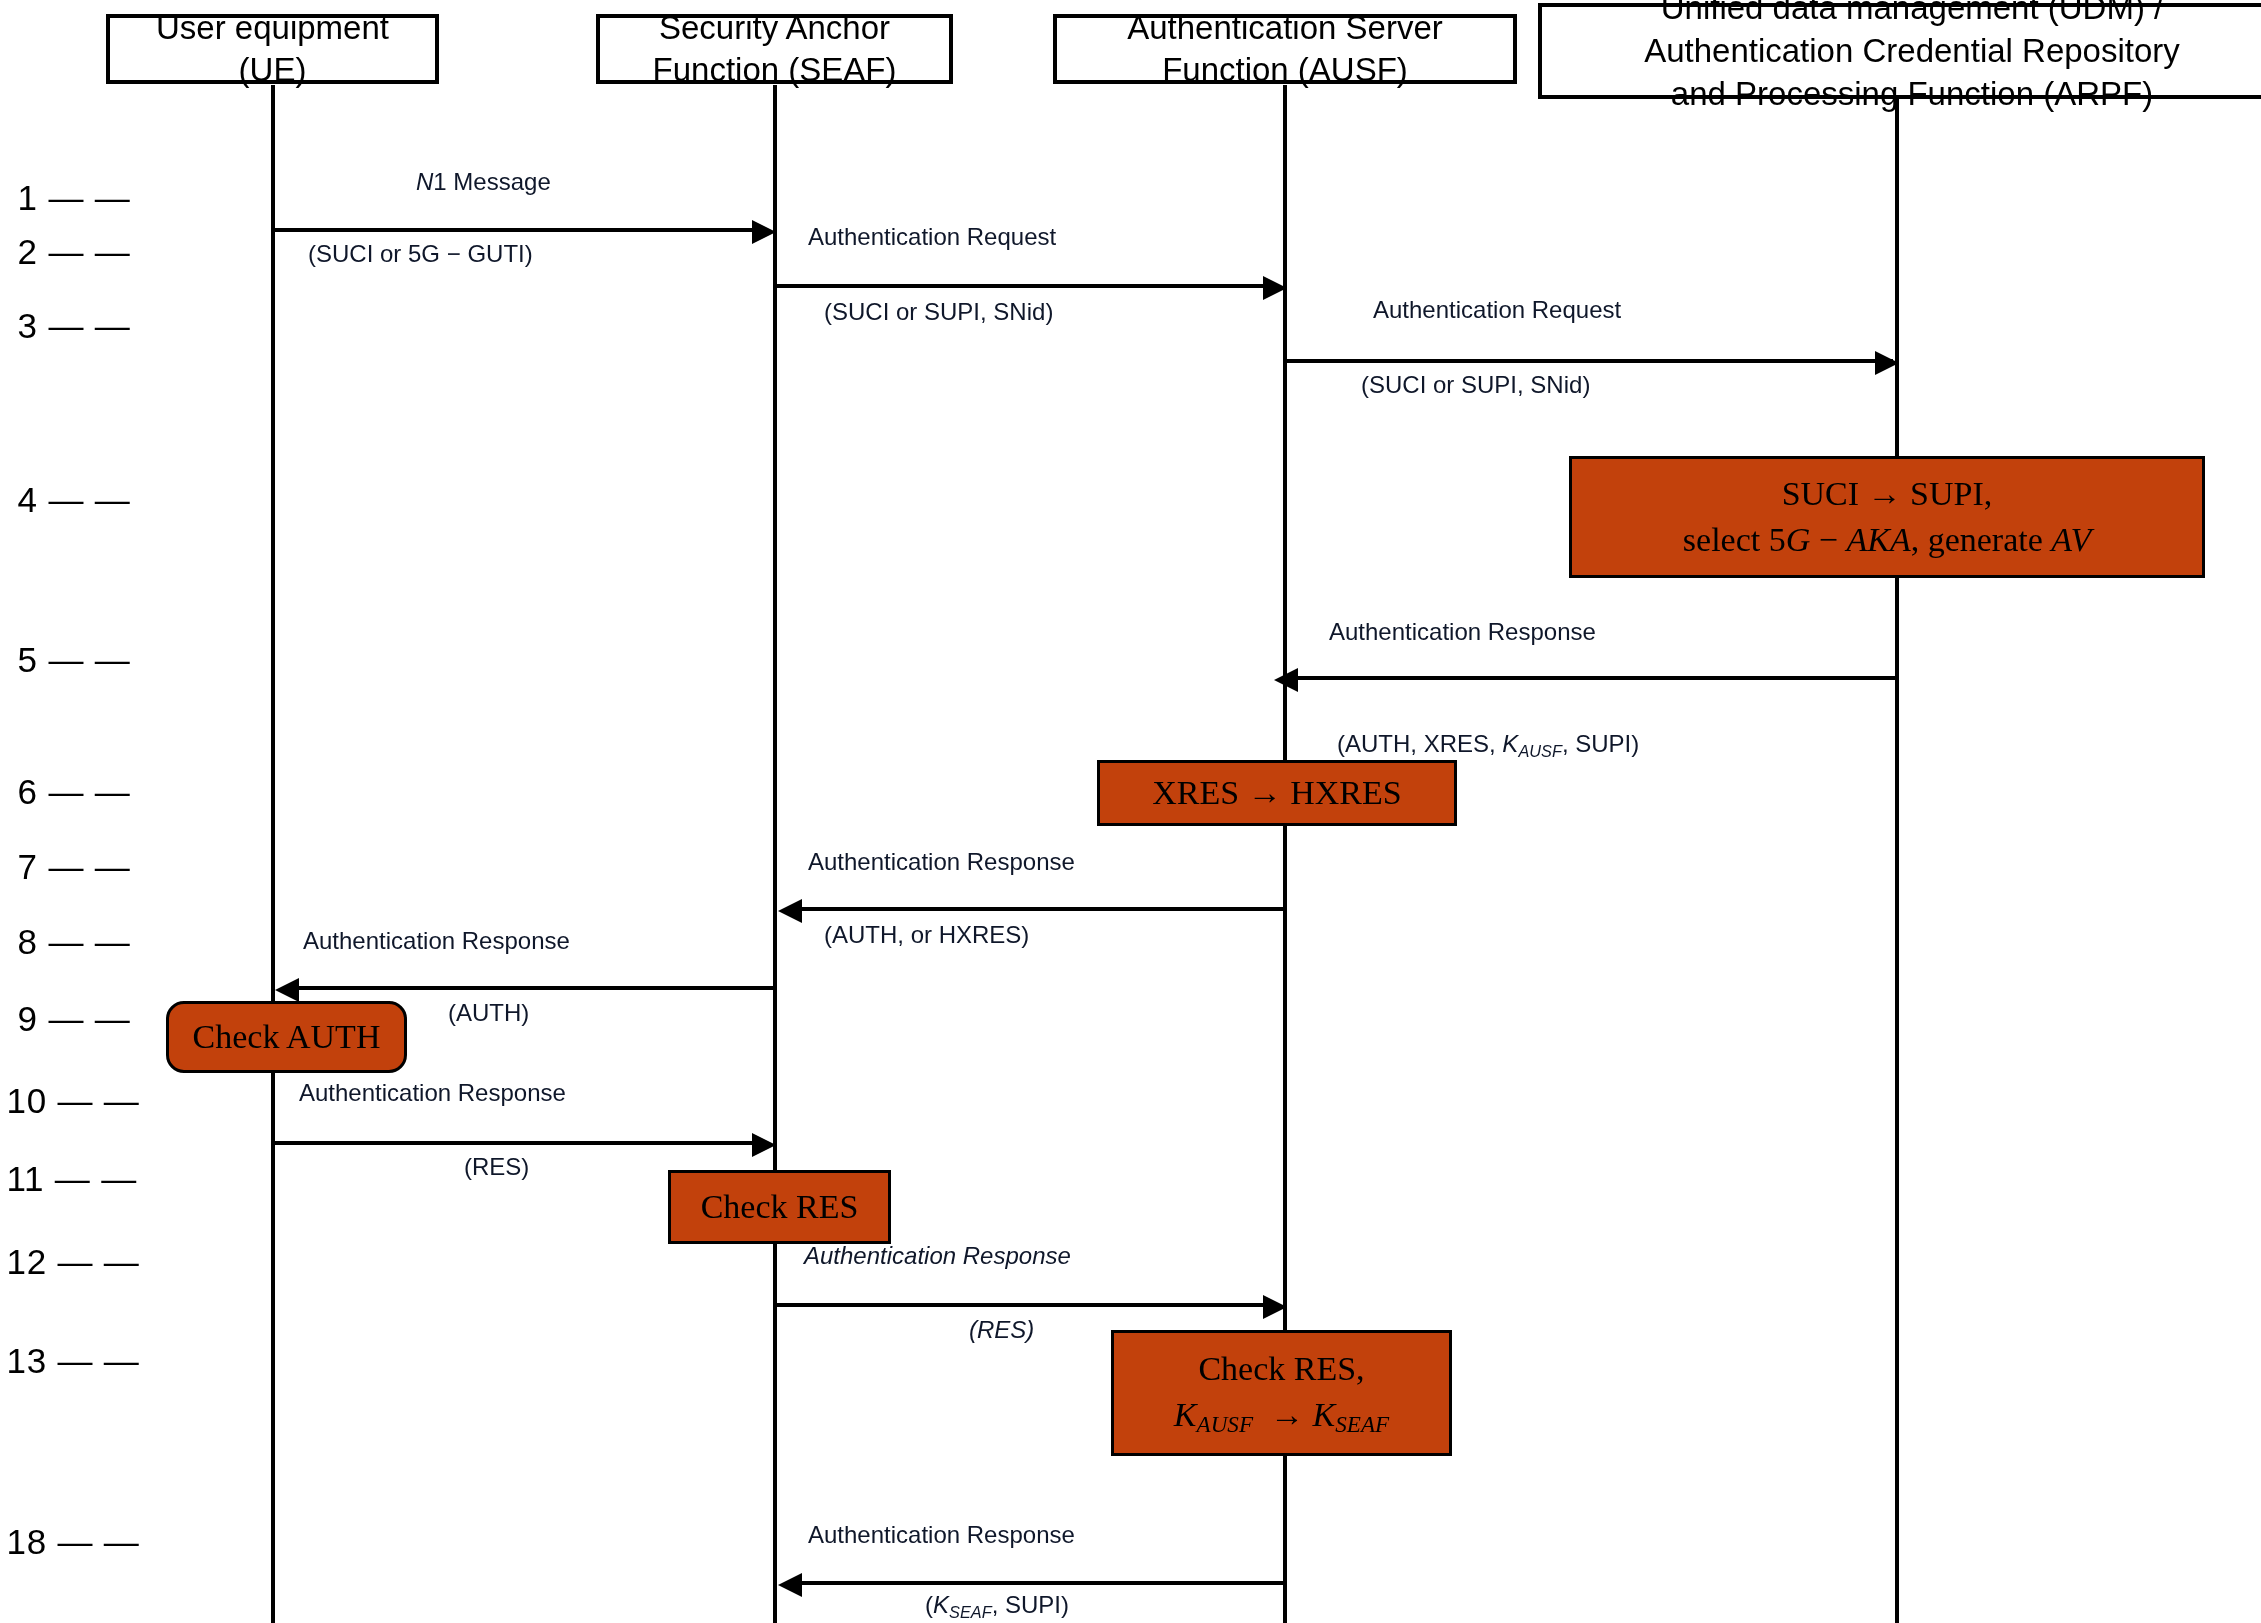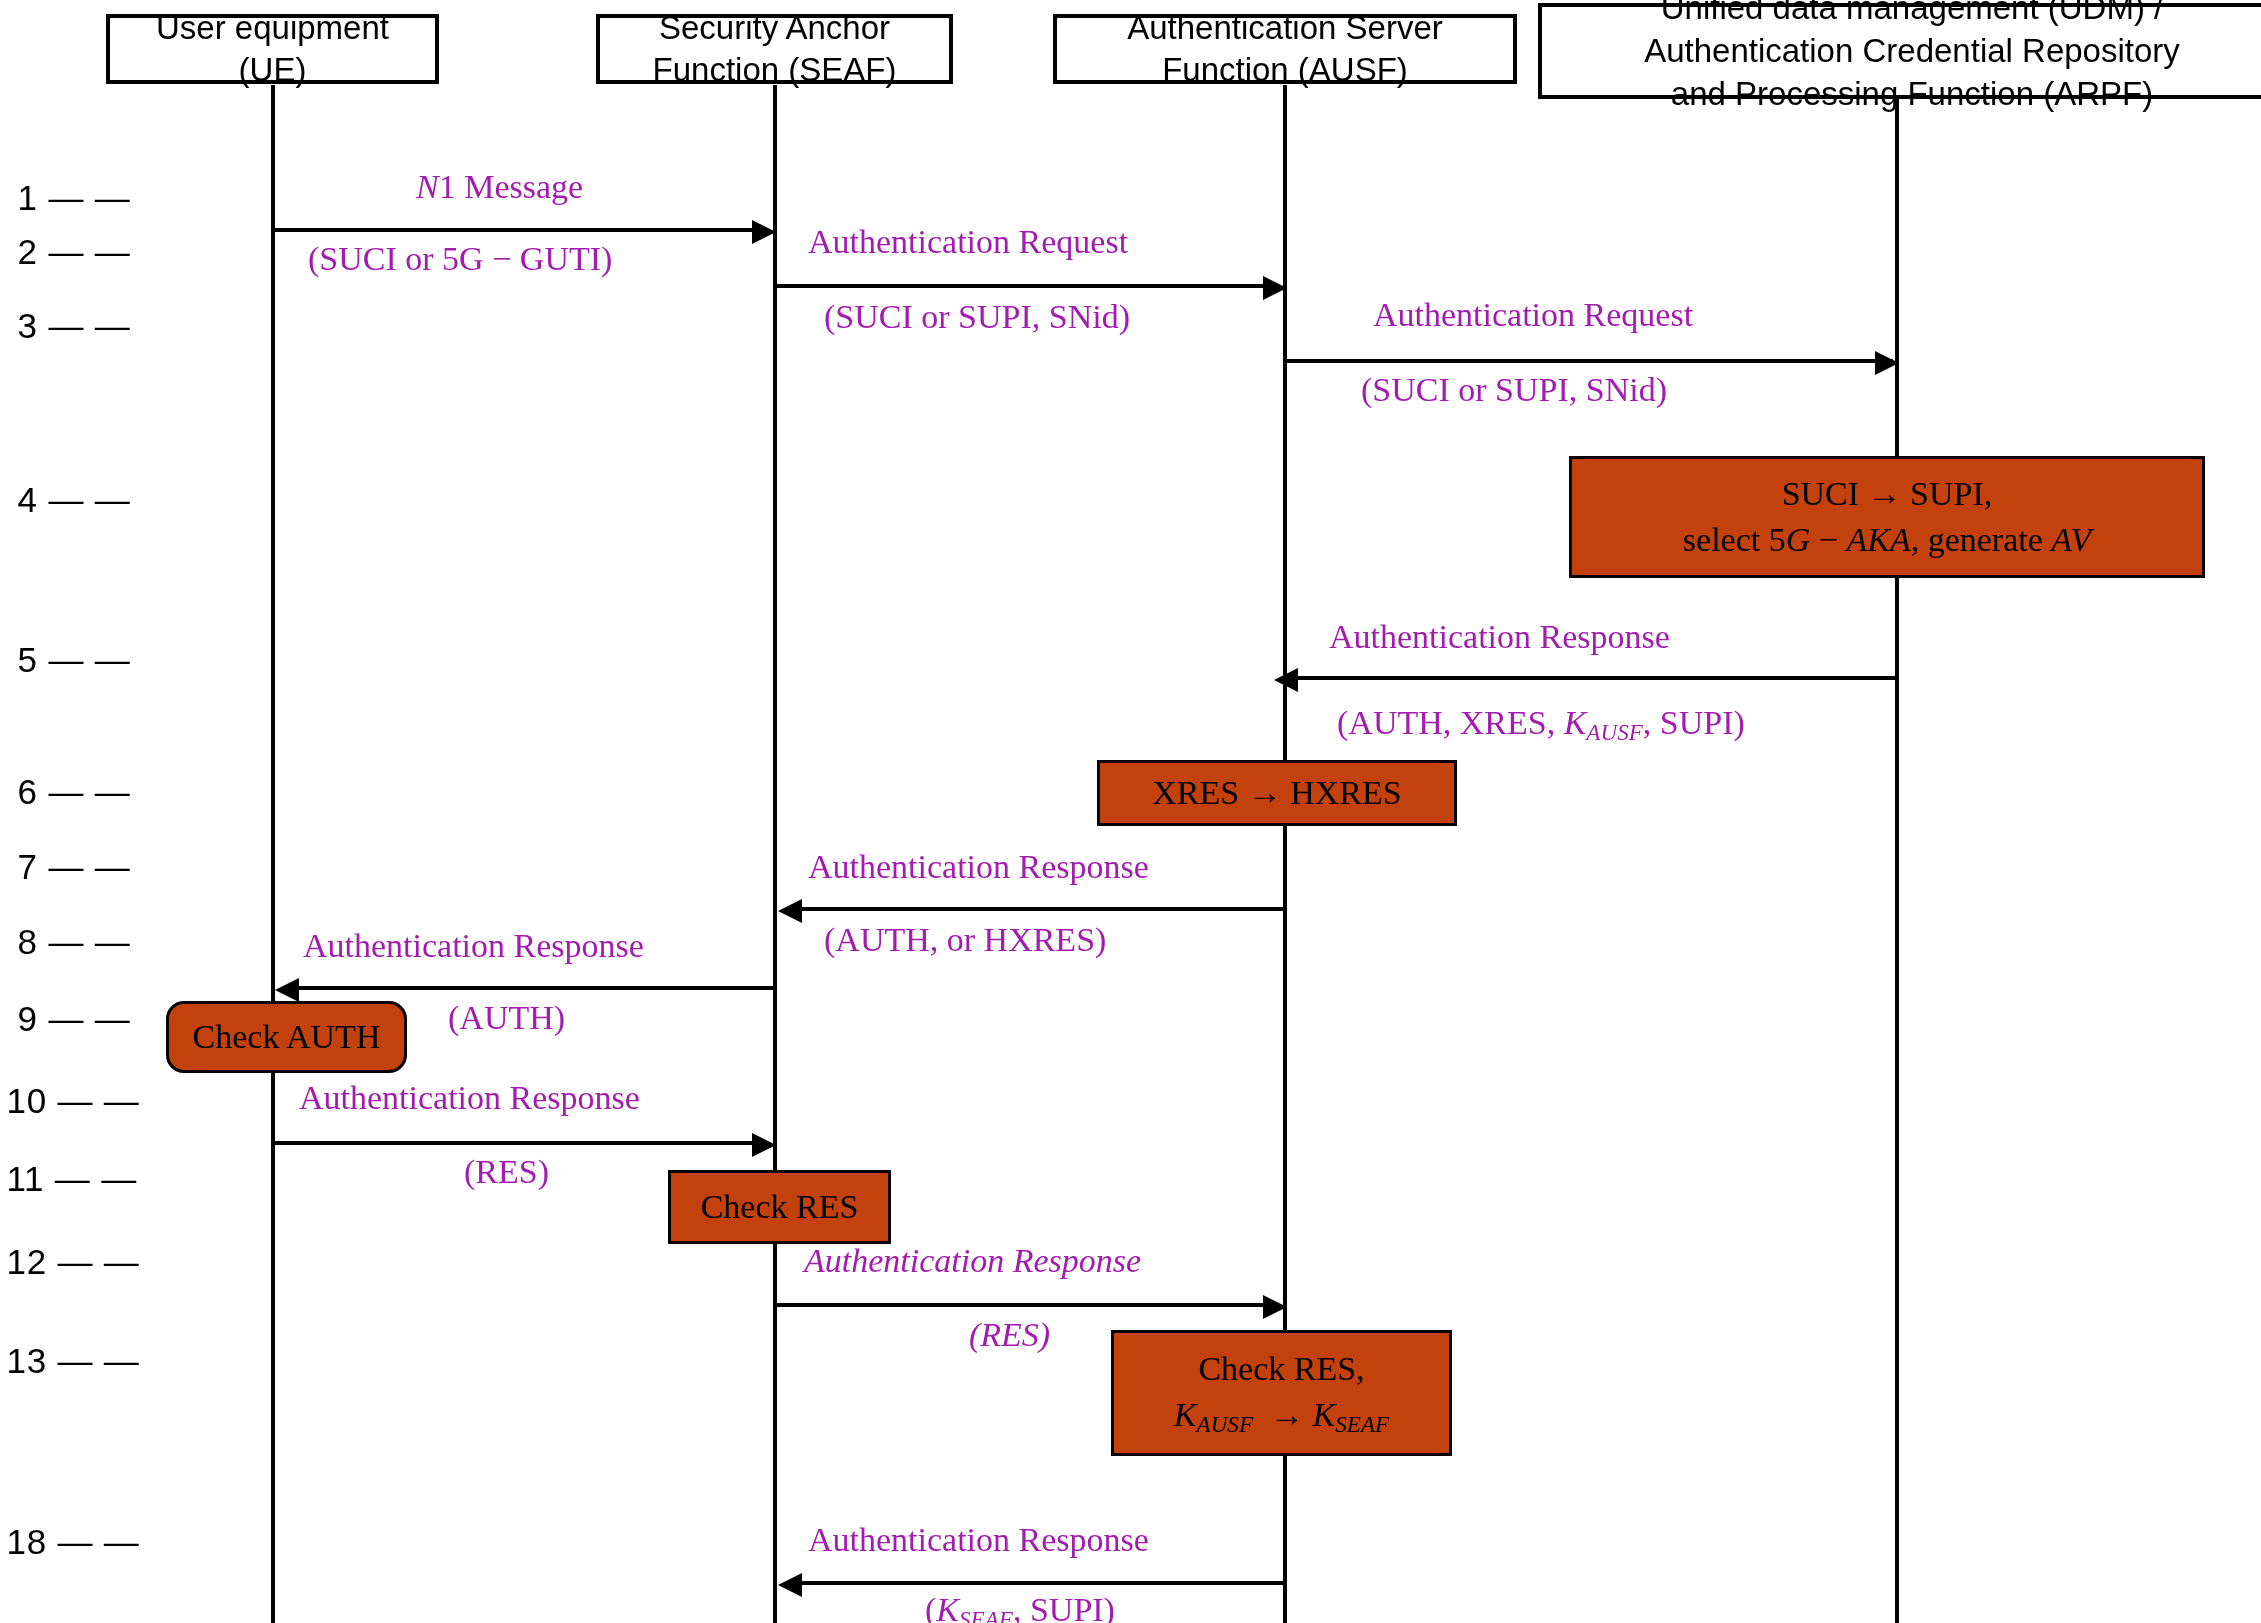--- a/index.html
+++ b/index.html
@@ -73,23 +73,23 @@
     height: 0;
     border-top: 12px solid transparent;
     border-bottom: 12px solid transparent;
     z-index: 4;
   }
   .arrow-right { border-left: 24px solid #000; }
   .arrow-left  { border-right: 24px solid #000; }
 
   .msg-label {
     position: absolute;
-    font-family: Liberation Serif, serif;
-    font-size: 34px;
-    color: #a21caf;
+    font-family: Liberation Sans, sans-serif;
+    font-size: 24px;
+    color: #0f172a;
     white-space: nowrap;
     z-index: 6;
     background: transparent;
   }
   .msg-label.italic { font-style: italic; }
 
   
   .step-num {
     position: absolute;
     font-family: "Liberation Sans", sans-serif;
@@ -177,21 +177,21 @@
   <div class="note-box" style="left:1569px; top:456px; width:636px; height:122px;">
     <span class="inner">
       <span>SUCI  → SUPI,</span><br>
       <span>select 5<span class="it">G</span> − <span class="it">AKA</span>, generate <span class="it">AV</span></span>
     </span>
   </div>
 
   <div class="msg-label" style="left:1329px; top:618px;">Authentication Response</div>
   <div class="msg-line" style="left:1297px; top:676px; width:600px;"></div>
   <div class="arrowhead arrow-left" style="left:1274px; top:668px;"></div>
-  <div class="msg-label" style="left:1337px; top:704px;">(AUTH, XRES, <span class="it">K<sub>AUSF</sub></span>, SUPI)</div>
+  <div class="msg-label" style="left:1337px; top:730px;">(AUTH, XRES, <span class="it">K<sub>AUSF</sub></span>, SUPI)</div>
 
   <div class="note-box" style="left:1097px; top:760px; width:360px; height:66px;">
     <span class="inner">XRES  → HXRES</span>
   </div>
 
   <div class="msg-label" style="left:808px; top:848px;">Authentication Response</div>
   <div class="msg-line" style="left:800px; top:907px; width:485px;"></div>
   <div class="arrowhead arrow-left" style="left:778px; top:899px;"></div>
   <div class="msg-label" style="left:824px; top:921px;">(AUTH, or HXRES)</div>
 

